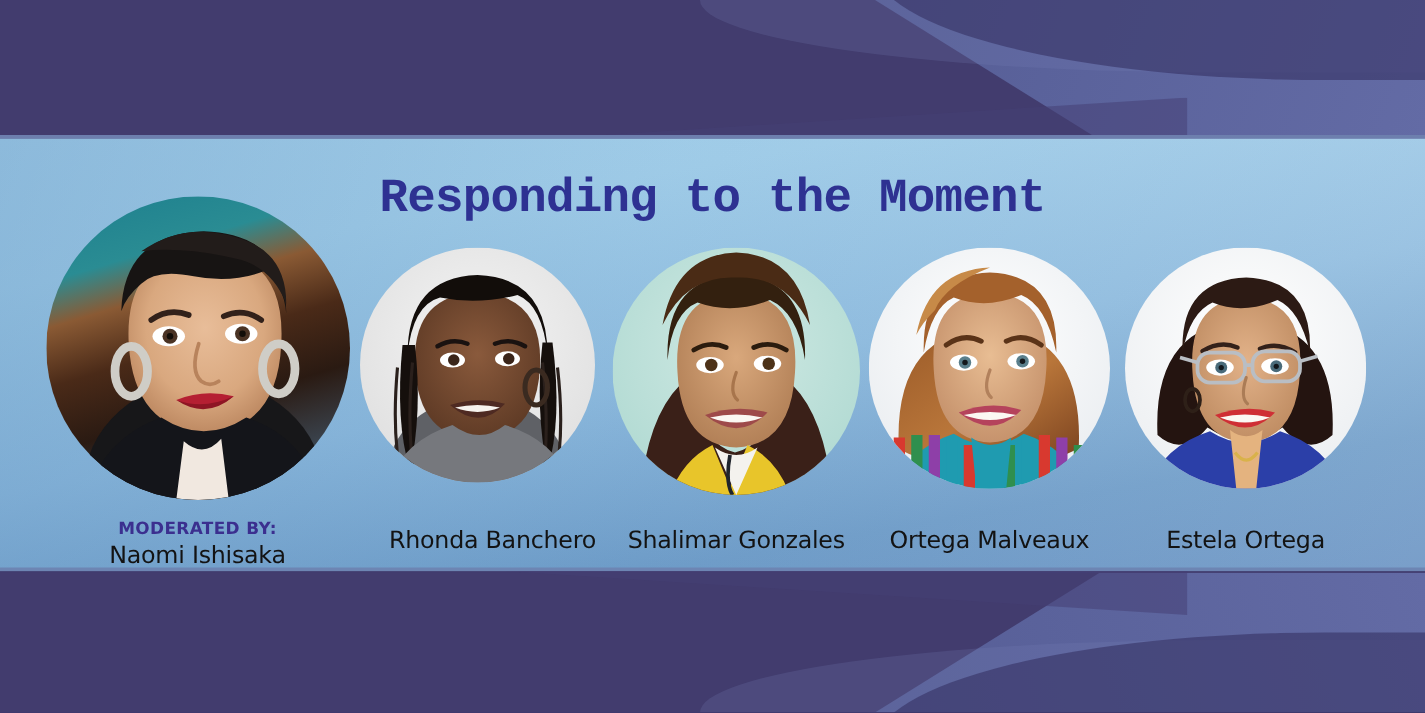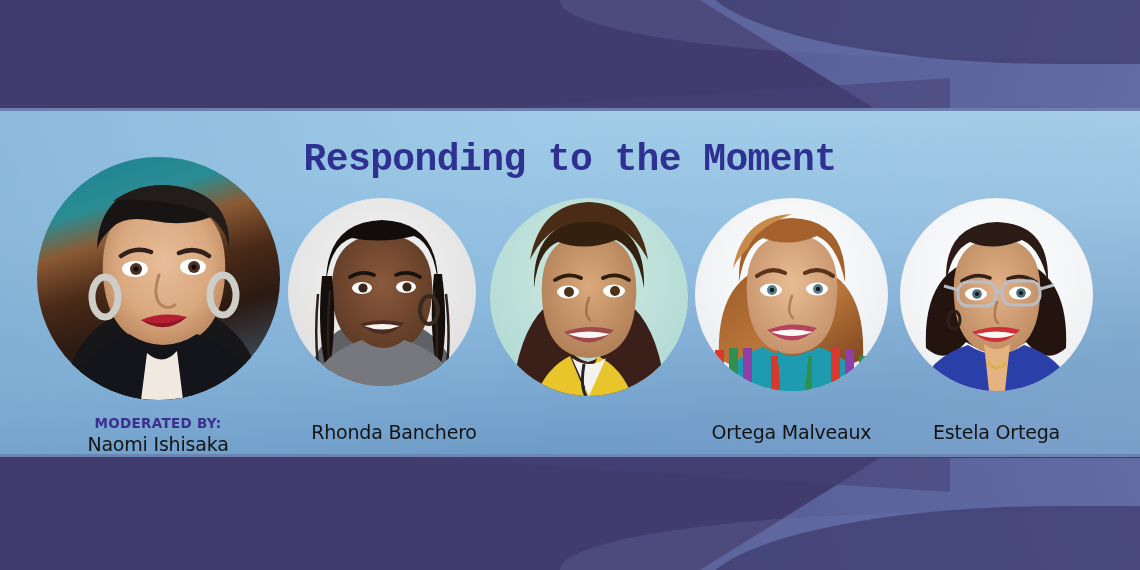--- a/index.html
+++ b/index.html
@@ -262,20 +262,23 @@
       <circle cx="125" cy="93" r="5" fill="#4d3218"></circle>
       <path d="M65 82 q13 -8 26 -2" stroke="#2b1c0e" stroke-width="3.8" fill="none" stroke-linecap="round"></path>
       <path d="M113 80 q13 -6 26 2" stroke="#2b1c0e" stroke-width="3.8" fill="none" stroke-linecap="round"></path>
       <path d="M99 100 q-6 16 1 22" stroke="#a8754c" stroke-width="2.6" fill="none" stroke-linecap="round"></path>
       <path d="M74 134 q25 -9 50 -2 q-23 24 -50 2z" fill="#9e4a4a"></path>
       <path d="M78 136 q21 -5 42 0 q-21 8 -42 0z" fill="#fbf7f2"></path>
       <path d="M46 198 q10 -28 34 -40 l14 34 l14 -34 q24 12 34 40z" fill="#e8c52a"></path>
       <path d="M82 160 q17 12 34 0 l-17 38z" fill="#f4f2ee"></path>
       <path d="M94 166 q-4 22 2 32" stroke="#20242c" stroke-width="3" fill="none"></path>
     </svg>
+  </div>
+  <div class="caption c-2">
+    <div class="cap-name">Shalimar Gonzales</div>
   </div>
 
   <div class="portrait p-3">
     <svg class="photo" viewBox="0 0 193 193" preserveAspectRatio="xMidYMid slice">
       <defs>
         <radialGradient id="p3bg" cx="0.5" cy="0.38" r="0.78">
           <stop offset="0%" stop-color="#ffffff"></stop>
             <stop offset="100%" stop-color="#e6eaee"></stop>
         </radialGradient>
         <radialGradient id="p3sk" cx="0.5" cy="0.42" r="0.62">

